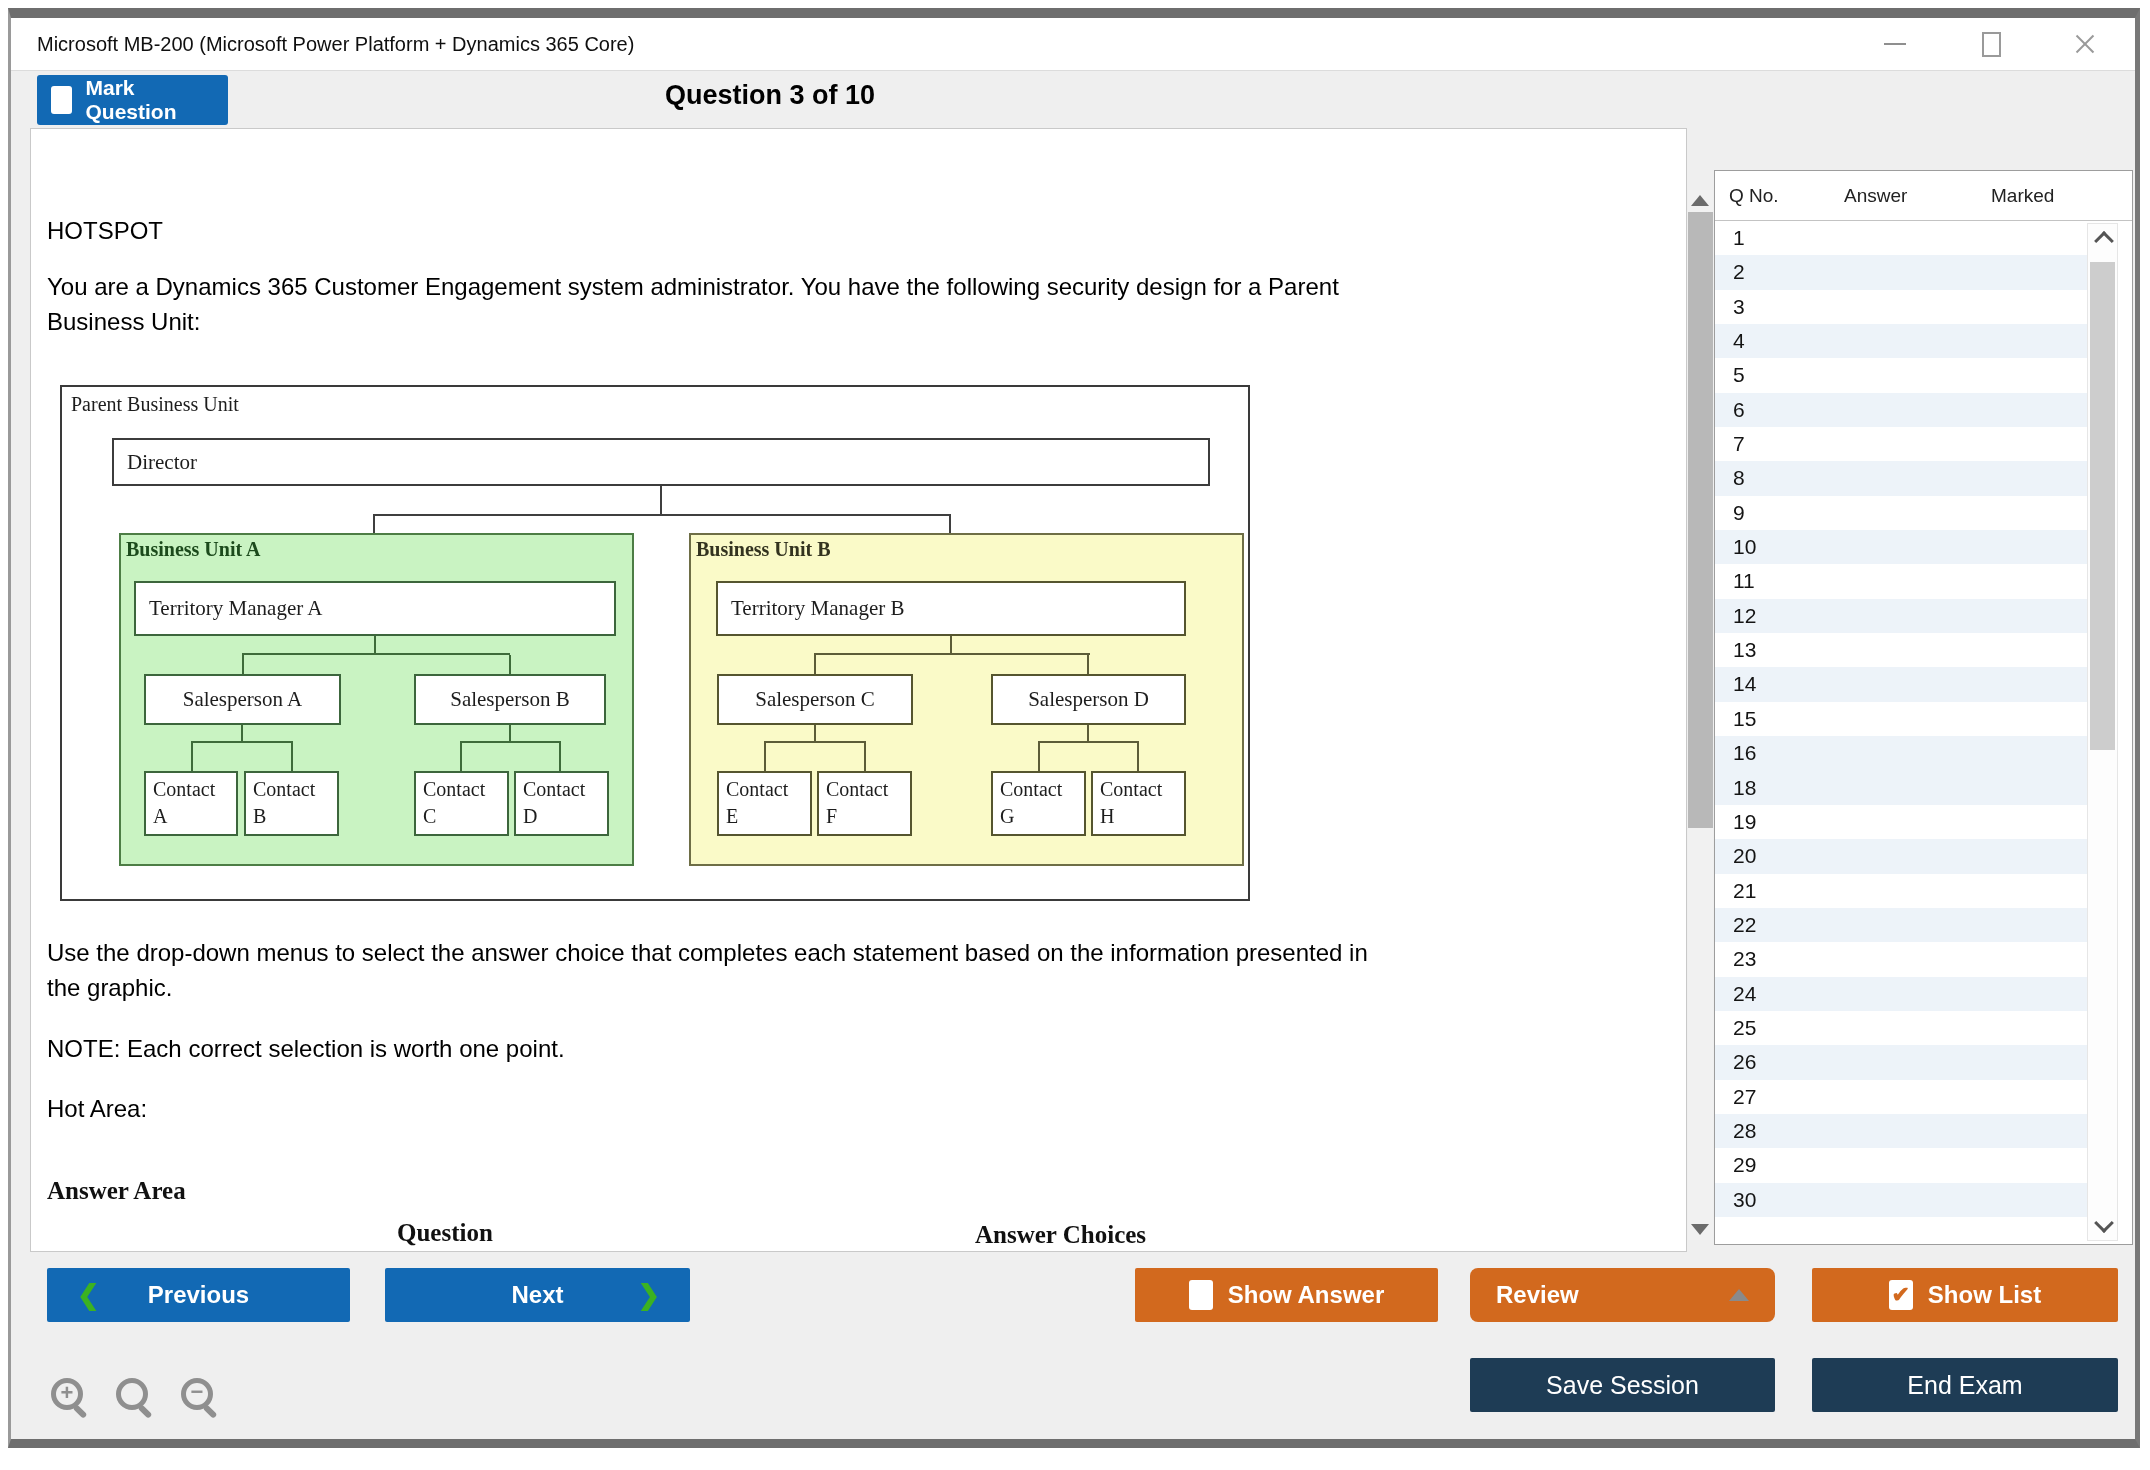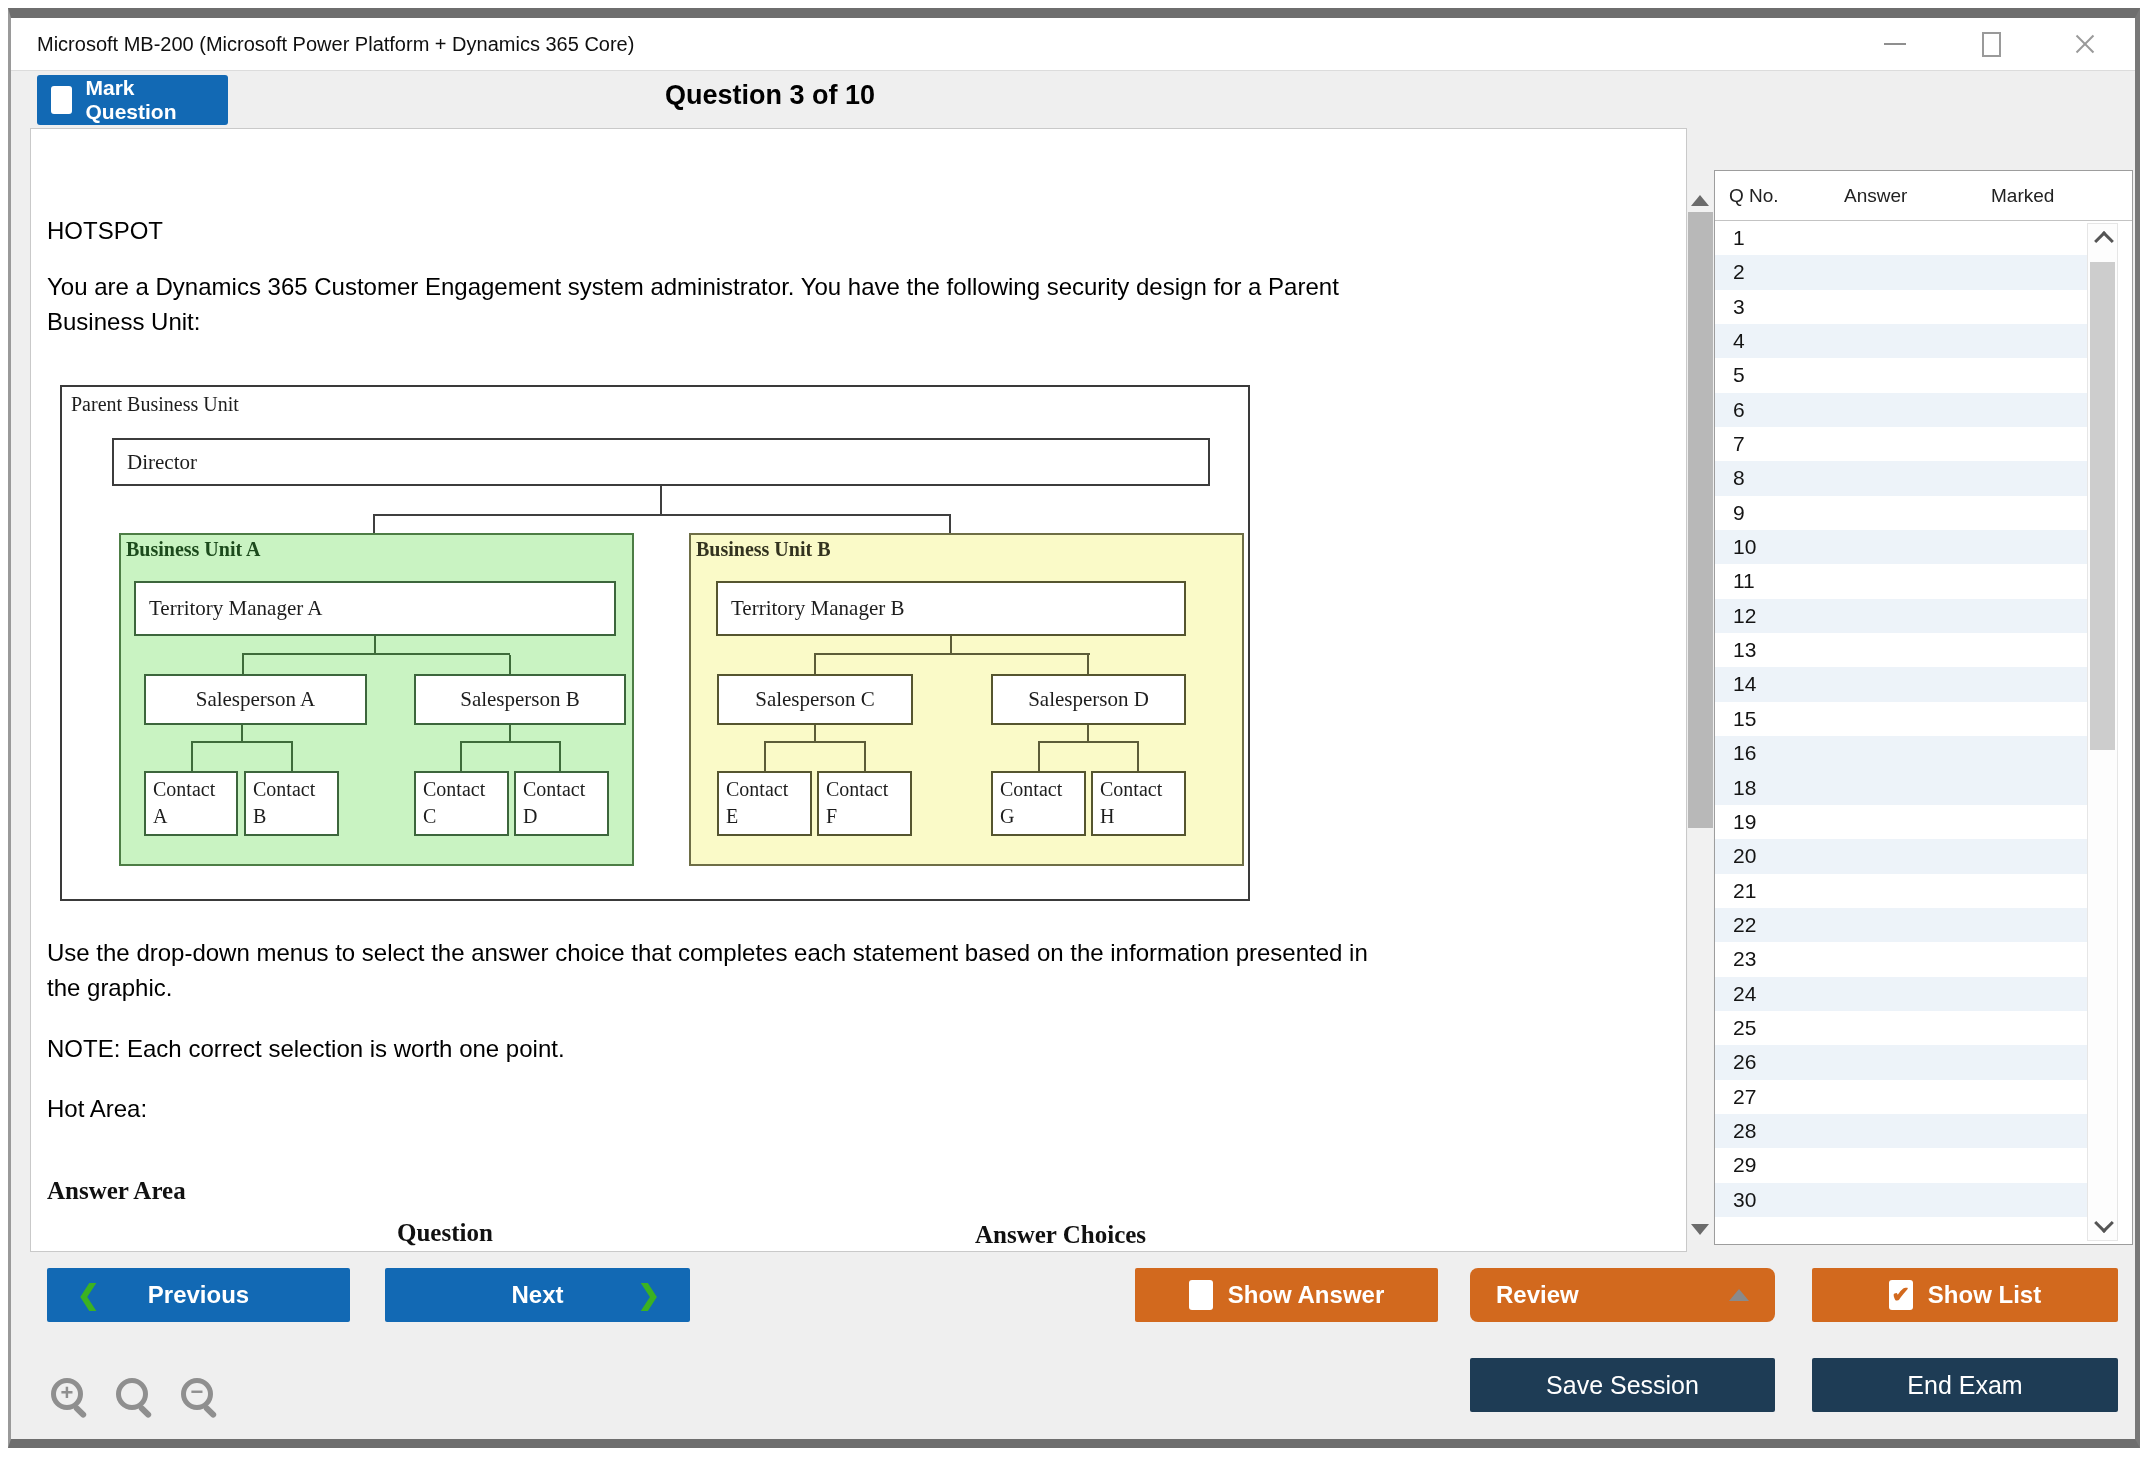--- a/index.html
+++ b/index.html
@@ -145,24 +145,24 @@
 
       <div class="unit unit-a">
         <div class="ulabel">Business Unit A</div>
         <div class="dgbox padlab" style="left:13px;top:46px;width:482px;height:55px;">
           <span>Territory Manager A</span>
         </div>
         <i class="ln" style="left:253px;top:101px;width:2px;height:17px;"></i>
         <i class="ln" style="left:121px;top:118px;width:268px;height:2px;"></i>
         <i class="ln" style="left:121px;top:120px;width:2px;height:19px;"></i>
         <i class="ln" style="left:388px;top:120px;width:2px;height:19px;"></i>
-        <div class="dgbox spbox" style="left:23px;top:139px;width:223px;height:51px;">
+        <div class="dgbox spbox" style="left:23px;top:139px;width:197px;height:51px;">
           <span>Salesperson A</span>
         </div>
-        <div class="dgbox spbox" style="left:293px;top:139px;width:212px;height:51px;">
+        <div class="dgbox spbox" style="left:293px;top:139px;width:192px;height:51px;">
           <span>Salesperson B</span>
         </div>
         <i class="ln" style="left:120px;top:190px;width:2px;height:16px;"></i>
         <i class="ln" style="left:70px;top:206px;width:102px;height:2px;"></i>
         <i class="ln" style="left:70px;top:208px;width:2px;height:28px;"></i>
         <i class="ln" style="left:170px;top:208px;width:2px;height:28px;"></i>
         <i class="ln" style="left:388px;top:190px;width:2px;height:16px;"></i>
         <i class="ln" style="left:339px;top:206px;width:101px;height:2px;"></i>
         <i class="ln" style="left:339px;top:208px;width:2px;height:28px;"></i>
         <i class="ln" style="left:438px;top:208px;width:2px;height:28px;"></i>

